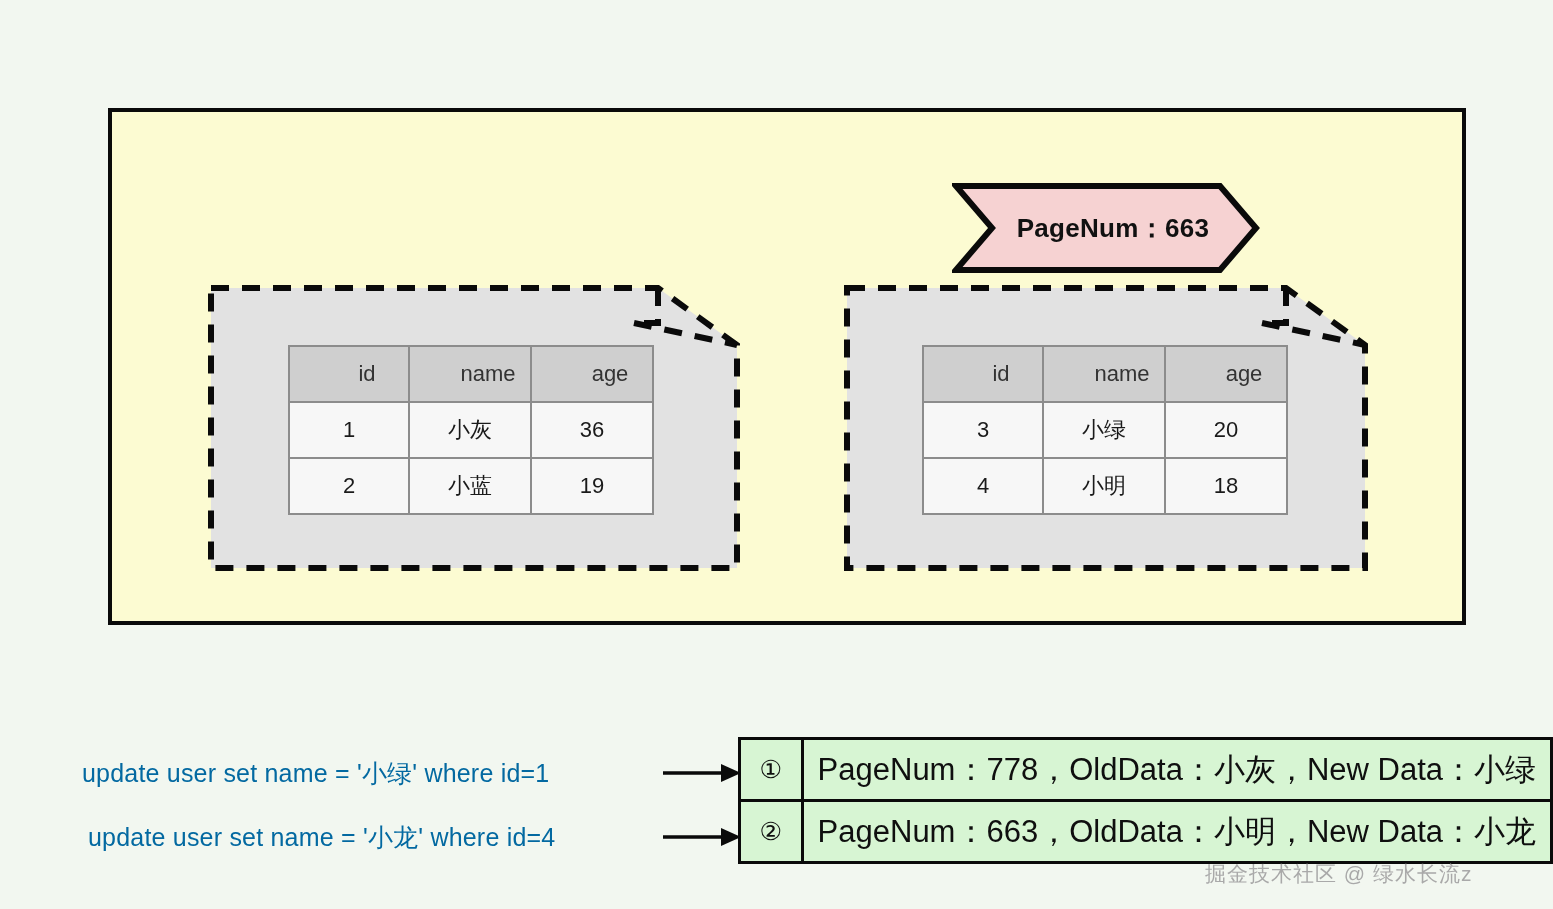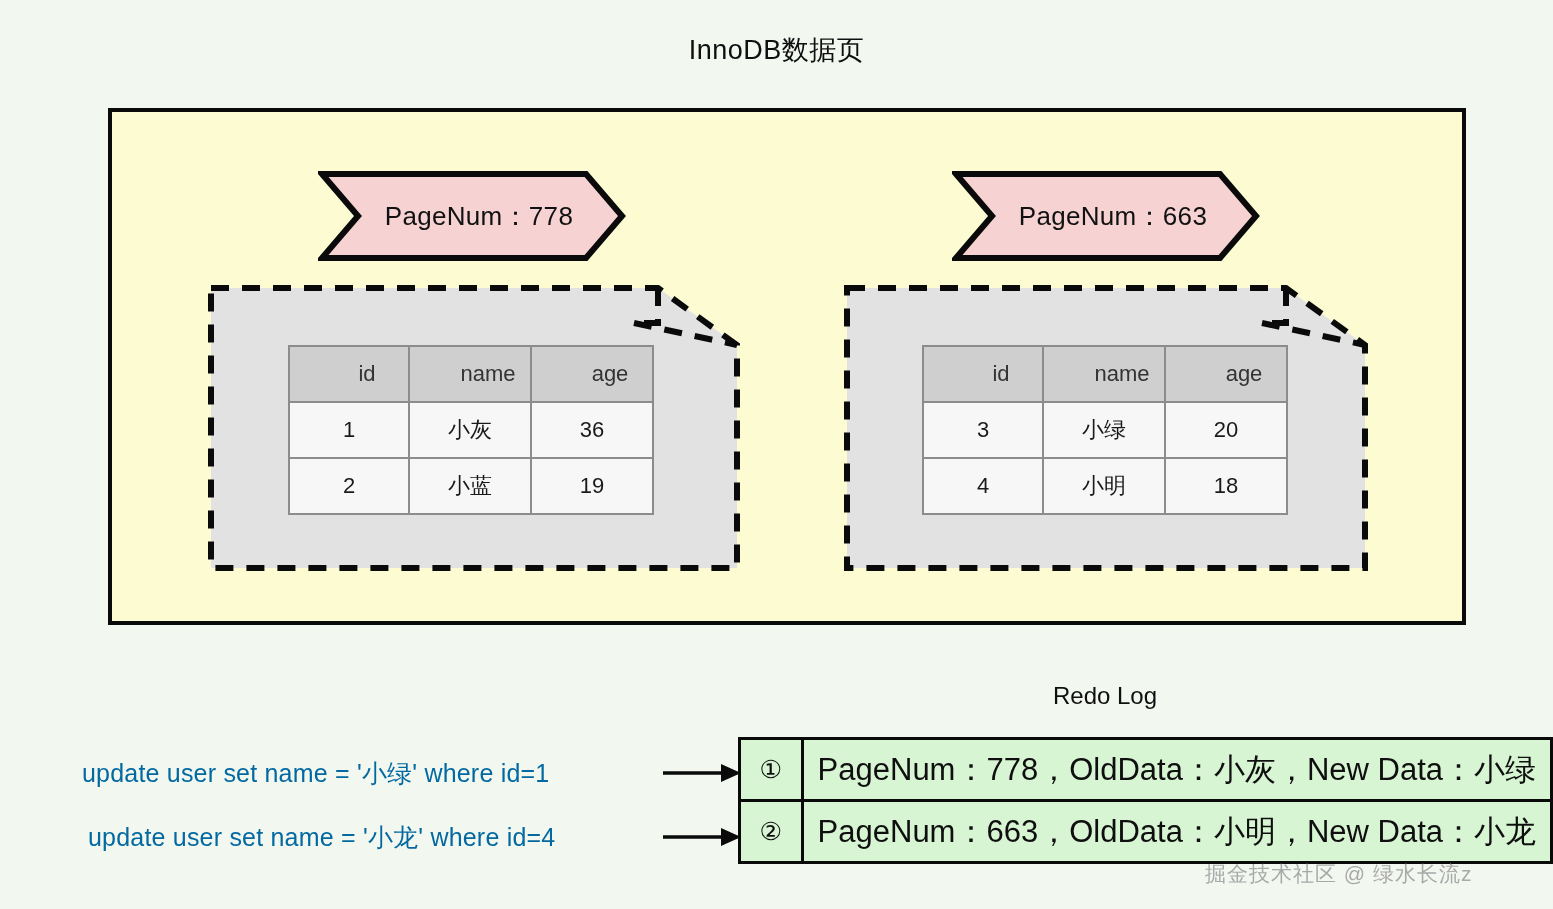--- a/index.html
+++ b/index.html
@@ -139,30 +139,23 @@
     color: #a9a9a9;
     white-space: nowrap;
     letter-spacing: 1px;
   }
 </style>
 </head>
 <body>
 
 <div class="canvas">
 
-  <div class="abs" id="diagram-title">InnoDB数据页</div>
 
   <div class="abs" id="innodb-page-container"></div>
 
-  <div class="banner-wrap" style="left:318px; top:170px; width:308px; height:92px;">
-    <svg class="banner-svg" width="308" height="92" viewBox="0 0 308 92">
-      <polygon points="4,4 268,4 304,46 268,88 4,88 40,46" fill="#f6d2d2" stroke="#0a0a0a" stroke-width="6" stroke-linejoin="miter"></polygon>
-    </svg>
-    <div class="banner-label">PageNum：778</div>
-  </div>
 
   <div class="note-wrap" style="left:206px; top:283px; width:536px; height:290px;">
     <svg class="note-svg" width="536" height="290" viewBox="0 0 536 290">
       <path d="M5,5 L452,5 L531,62 L531,285 L5,285 Z" fill="#e2e2e2" stroke="none"></path>
       <path d="M5,5 L452,5 L531,62 L531,285 L5,285 Z" fill="none" stroke="#0a0a0a" stroke-width="6" stroke-dasharray="18,13" stroke-linejoin="miter"></path>
       <path d="M452,5 L452,40 L428,40" fill="none" stroke="#0a0a0a" stroke-width="6" stroke-dasharray="18,13"></path>
       <path d="M428,40 L531,62" fill="none" stroke="#0a0a0a" stroke-width="6" stroke-dasharray="18,13"></path>
     </svg>
   </div>
 
@@ -181,21 +174,21 @@
         <td>36</td>
       </tr>
       <tr>
         <td>2</td>
         <td>小蓝</td>
         <td>19</td>
       </tr>
     </tbody>
   </table>
 
-  <div class="banner-wrap" style="left:952px; top:170px; width:308px; height:92px;">
+  <div class="banner-wrap" style="left:952px; top:182px; width:308px; height:92px;font-weight:bold;">
     <svg class="banner-svg" width="308" height="92" viewBox="0 0 308 92">
       <polygon points="4,4 268,4 304,46 268,88 4,88 40,46" fill="#f6d2d2" stroke="#0a0a0a" stroke-width="6" stroke-linejoin="miter"></polygon>
     </svg>
     <div class="banner-label">PageNum：663</div>
   </div>
 
   <div class="note-wrap" style="left:842px; top:283px; width:528px; height:290px;">
     <svg class="note-svg" width="528" height="290" viewBox="0 0 528 290">
       <path d="M5,5 L444,5 L523,62 L523,285 L5,285 Z" fill="#e2e2e2" stroke="none"></path>
       <path d="M5,5 L444,5 L523,62 L523,285 L5,285 Z" fill="none" stroke="#0a0a0a" stroke-width="6" stroke-dasharray="18,13" stroke-linejoin="miter"></path>
@@ -219,21 +212,20 @@
         <td>20</td>
       </tr>
       <tr>
         <td>4</td>
         <td>小明</td>
         <td>18</td>
       </tr>
     </tbody>
   </table>
 
-  <div class="abs" id="redo-log-title">Redo Log</div>
 
   <table id="redo-log-table">
     <tbody>
       <tr>
         <td class="idx">①</td>
         <td class="body">PageNum：778，OldData：小灰，New Data：小绿</td>
       </tr>
       <tr>
         <td class="idx">②</td>
         <td class="body">PageNum：663，OldData：小明，New Data：小龙</td>

